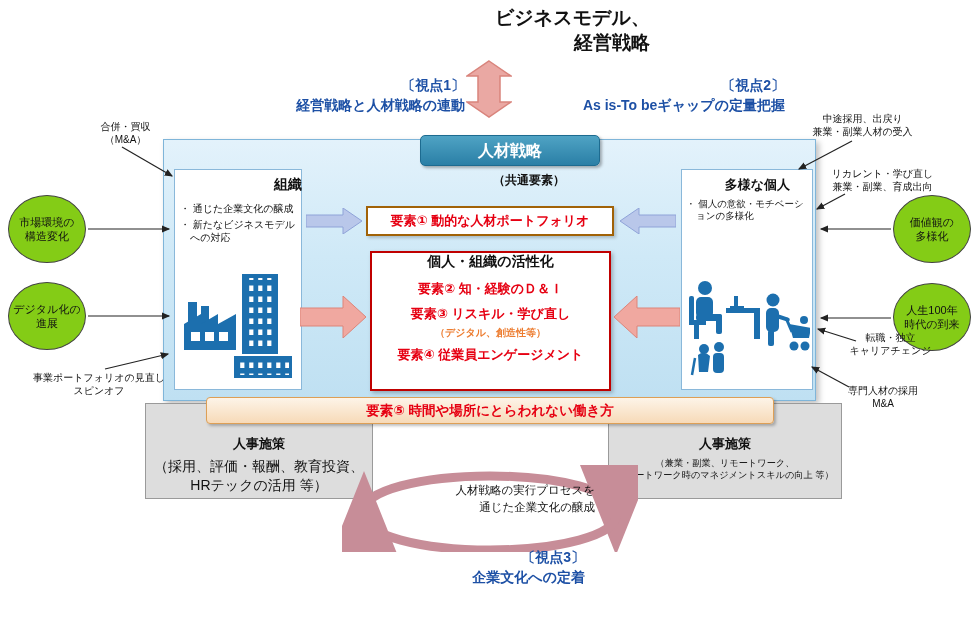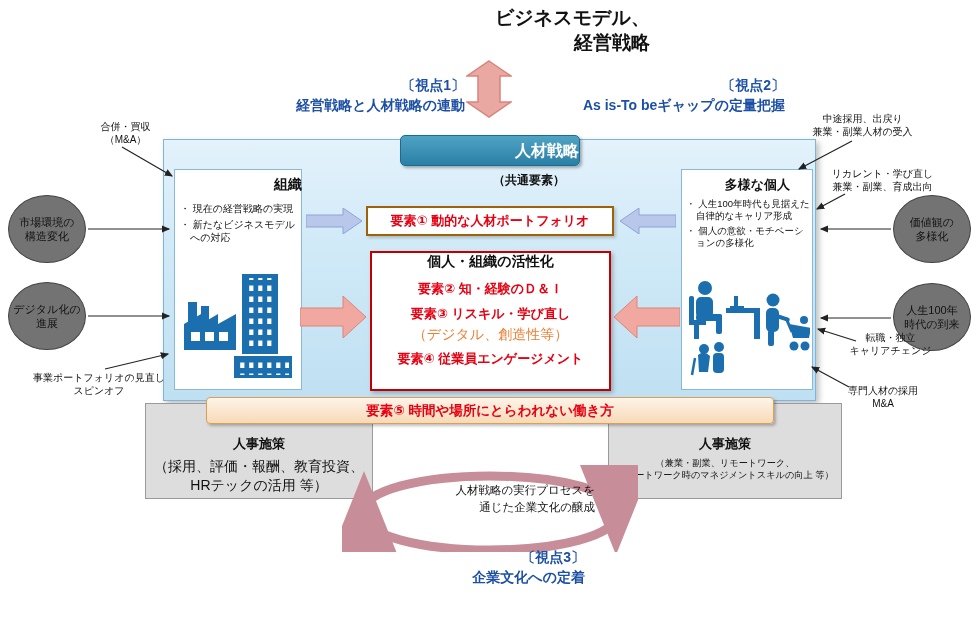--- a/index.html
+++ b/index.html
@@ -11,23 +11,23 @@
 
   .t-title{left:330px;top:6px;width:320px;font-size:19px;font-weight:bold;line-height:1.3;z-index:3}
   .updown{left:466px;top:60px;z-index:3}
   .vp{color:#1d50a5;font-weight:bold;font-size:14px;line-height:1.4;z-index:3}
   .vp1{left:235px;top:76px;width:230px}
   .vp2{left:545px;top:76px;width:240px}
 
   .main-box{left:163px;top:139px;width:653px;height:262px;z-index:1;
     background:linear-gradient(180deg,#e3f2fb 0%,#cfe9f7 45%,#bfe0f2 100%);
     border:1px solid #7fb5d9;box-shadow:3px 3px 6px rgba(0,0,0,.25)}
-  .hs-header{left:400px;top:135px;width:180px;height:31px;z-index:3;border-radius:5px;
+  .hs-header{left:420px;top:135px;width:180px;height:31px;z-index:3;border-radius:5px;
     background:linear-gradient(180deg,#4fa3c4,#2a7fa6);border:1px solid #1d6b90;
-    color:#fff;font-size:16px;font-weight:bold;line-height:29px;text-align:right;
+    color:#fff;font-size:16px;font-weight:bold;line-height:29px;text-align:center;
     box-shadow:2px 2px 3px rgba(0,0,0,.3)}
   .common{left:415px;top:172px;width:150px;font-size:12px;font-weight:bold;z-index:2}
 
   .org-box{left:174px;top:169px;width:128px;height:221px;background:#fff;border:1px solid #8ab8da;z-index:2}
   .org-title{left:174px;top:176px;width:128px;font-size:14px;font-weight:bold;z-index:3}
   .org-bullets{left:180px;top:202px;width:118px;font-size:10px;line-height:1.3;z-index:3}
   .bullet{padding-left:10px;text-indent:-10px;margin-bottom:3px}
   .org-icons{left:184px;top:272px;z-index:3}
 
   .ind-box{left:681px;top:169px;width:132px;height:221px;background:#fff;border:1px solid #8ab8da;z-index:2}
@@ -38,41 +38,41 @@
   .factor1{left:366px;top:206px;width:248px;height:30px;background:#fff;border:2px solid #a16207;z-index:3;
     color:#e60012;font-weight:bold;font-size:13px;text-align:center;line-height:26px;
     box-shadow:2px 2px 3px rgba(0,0,0,.2)}
   .arrow-lav-l{left:306px;top:208px;z-index:3}
   .arrow-lav-r{left:620px;top:208px;z-index:3}
 
   .activation{left:370px;top:251px;width:241px;height:140px;background:#fff;border:2px solid #c00000;z-index:3;
     text-align:center;padding-top:0;box-shadow:2px 2px 4px rgba(0,0,0,.25)}
   .act-title{font-size:14px;font-weight:bold;margin-bottom:9px}
   .act-f{font-size:13px;font-weight:bold;color:#e60012;margin-bottom:7px}
-  .act-note{font-size:14px;font-weight:normal;color:#ed7d31;margin:-4px 8px 6px}
+  .act-note{font-size:10px;font-weight:bold;color:#ed7d31;margin:-4px 8px 6px}
   .arrow-pink-l{left:300px;top:296px;z-index:3}
   .arrow-pink-r{left:614px;top:296px;z-index:3}
 
   .banner{left:206px;top:397px;width:568px;height:27px;z-index:4;border-radius:4px;
     background:linear-gradient(180deg,#fdf4e8,#f7dab8);border:1px solid #dd9f56;
     color:#e60012;font-weight:bold;font-size:13.5px;text-align:center;line-height:25px;
     box-shadow:2px 2px 3px rgba(0,0,0,.25)}
 
   .gray{background:#dddddd;border:1px solid #9a9a9a;z-index:1;text-align:center;padding-top:31px}
   .gray-l{left:145px;top:403px;width:228px;height:96px}
   .gray-r{left:608px;top:403px;width:234px;height:96px}
   .gray-title{font-size:13px;font-weight:bold;margin-bottom:4px}
   .gray-detail{font-size:14px;line-height:1.35}
   .gray-detail-r{font-size:9.2px}
 
   .cycle-svg{left:342px;top:452px;z-index:2}
   .cycle-text{left:385px;top:482px;width:210px;font-size:11.5px;line-height:1.45;z-index:3}
   .vp3{left:395px;top:547px;width:190px;color:#1d50a5;font-weight:bold;font-size:14px;line-height:1.45;z-index:3}
 
-  .circle{width:78px;height:68px;border:1.2px solid #444;border-radius:50%;background:#737373;z-index:2;
+  .circle{width:78px;height:68px;border:1.2px solid #444;border-radius:50%;background:#84cc16;z-index:2;
     display:flex;align-items:center;justify-content:center;text-align:center;font-size:11px;line-height:1.3}
   .c1{left:8px;top:195px}.c2{left:8px;top:282px}.c3{left:893px;top:195px}.c4{left:893px;top:283px}
 
   .note{font-size:10px;text-align:center;line-height:1.3;z-index:3}
   .n-tl{left:83px;top:120px;width:85px}
   .n-bl{left:28px;top:371px;width:142px}
   .n-tr{left:790px;top:112px;width:145px}
   .n-mr{left:815px;top:167px;width:135px}
   .n-lr{left:838px;top:331px;width:105px}
   .n-br{left:828px;top:384px;width:110px}
@@ -112,21 +112,21 @@
     <div class="gray-detail gray-detail-r ml">（兼業・副業、リモートワーク、
 リモートワーク時のマネジメントスキルの向上 等）</div>
   </div>
 
   <div class="abs hs-header">人材戦略</div>
   <div class="abs common ctr">（共通要素）</div>
 
   <div class="abs org-box"></div>
   <div class="abs org-title ctr">組織</div>
   <div class="abs org-bullets">
-    <div class="bullet">・ 現在の経営戦略の実現</div>
+    <div class="bullet">・ 通じた企業文化の醸成</div>
     <div class="bullet">・ 新たなビジネスモデルへの対応</div>
   </div>
   <svg class="abs org-icons" width="112" height="108" viewBox="0 0 112 108">
     <defs>
       <pattern id="winpat" width="9" height="11" patternUnits="userSpaceOnUse">
         <rect width="9" height="11" fill="#1c6fae"></rect>
         <rect x="2.2" y="2.5" width="4.2" height="5.5" fill="#fff"></rect>
       </pattern>
     </defs>
     <rect x="58" y="2" width="36" height="80" fill="#1c6fae"></rect>
@@ -137,21 +137,20 @@
     <rect x="7" y="60" width="9" height="9" fill="#fff"></rect>
     <rect x="21" y="60" width="9" height="9" fill="#fff"></rect>
     <rect x="35" y="60" width="9" height="9" fill="#fff"></rect>
     <rect x="50" y="84" width="58" height="22" fill="#1c6fae"></rect>
     <rect x="53" y="87" width="52" height="16" fill="url(#winpat)"></rect>
   </svg>
 
   <div class="abs ind-box"></div>
   <div class="abs ind-title ctr">多様な個人</div>
   <div class="abs ind-bullets">
-    <div class="bullet">・ 人生100年時代も見据えた自律的なキャリア形成</div>
     <div class="bullet">・ 個人の意欲・モチベーションの多様化</div>
   </div>
   <svg class="abs ind-icons" width="122" height="106" viewBox="0 0 122 106">
     <g fill="#1c6fae">
       <circle cx="17" cy="14" r="7"></circle>
       <rect x="8" y="23" width="17" height="21" rx="5"></rect>
       <rect x="8" y="40" width="26" height="7" rx="3"></rect>
       <rect x="28" y="40" width="6" height="20" rx="2"></rect>
       <rect x="1" y="22" width="5" height="26" rx="2"></rect>
       <rect x="1" y="46" width="17" height="5"></rect>

